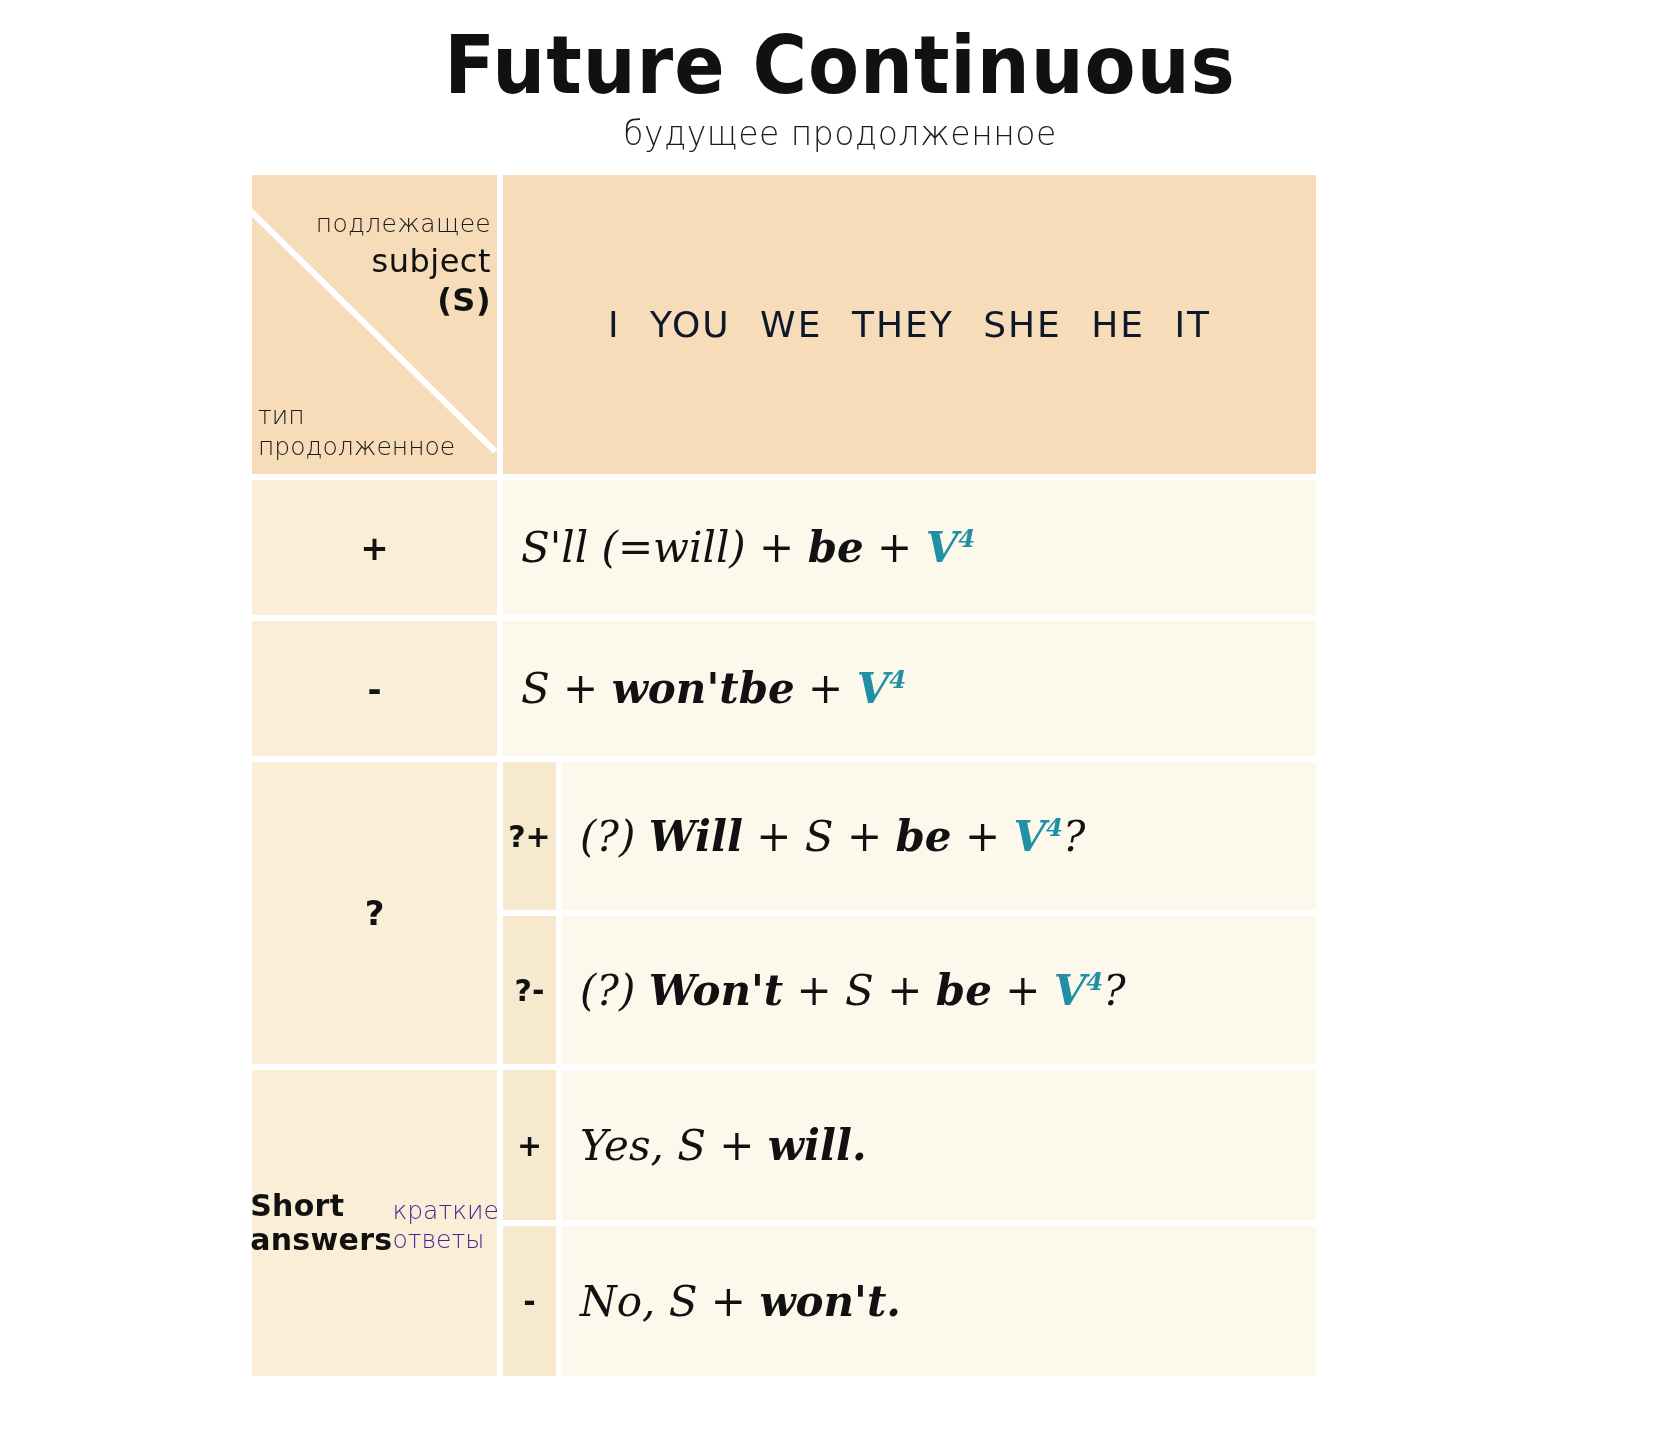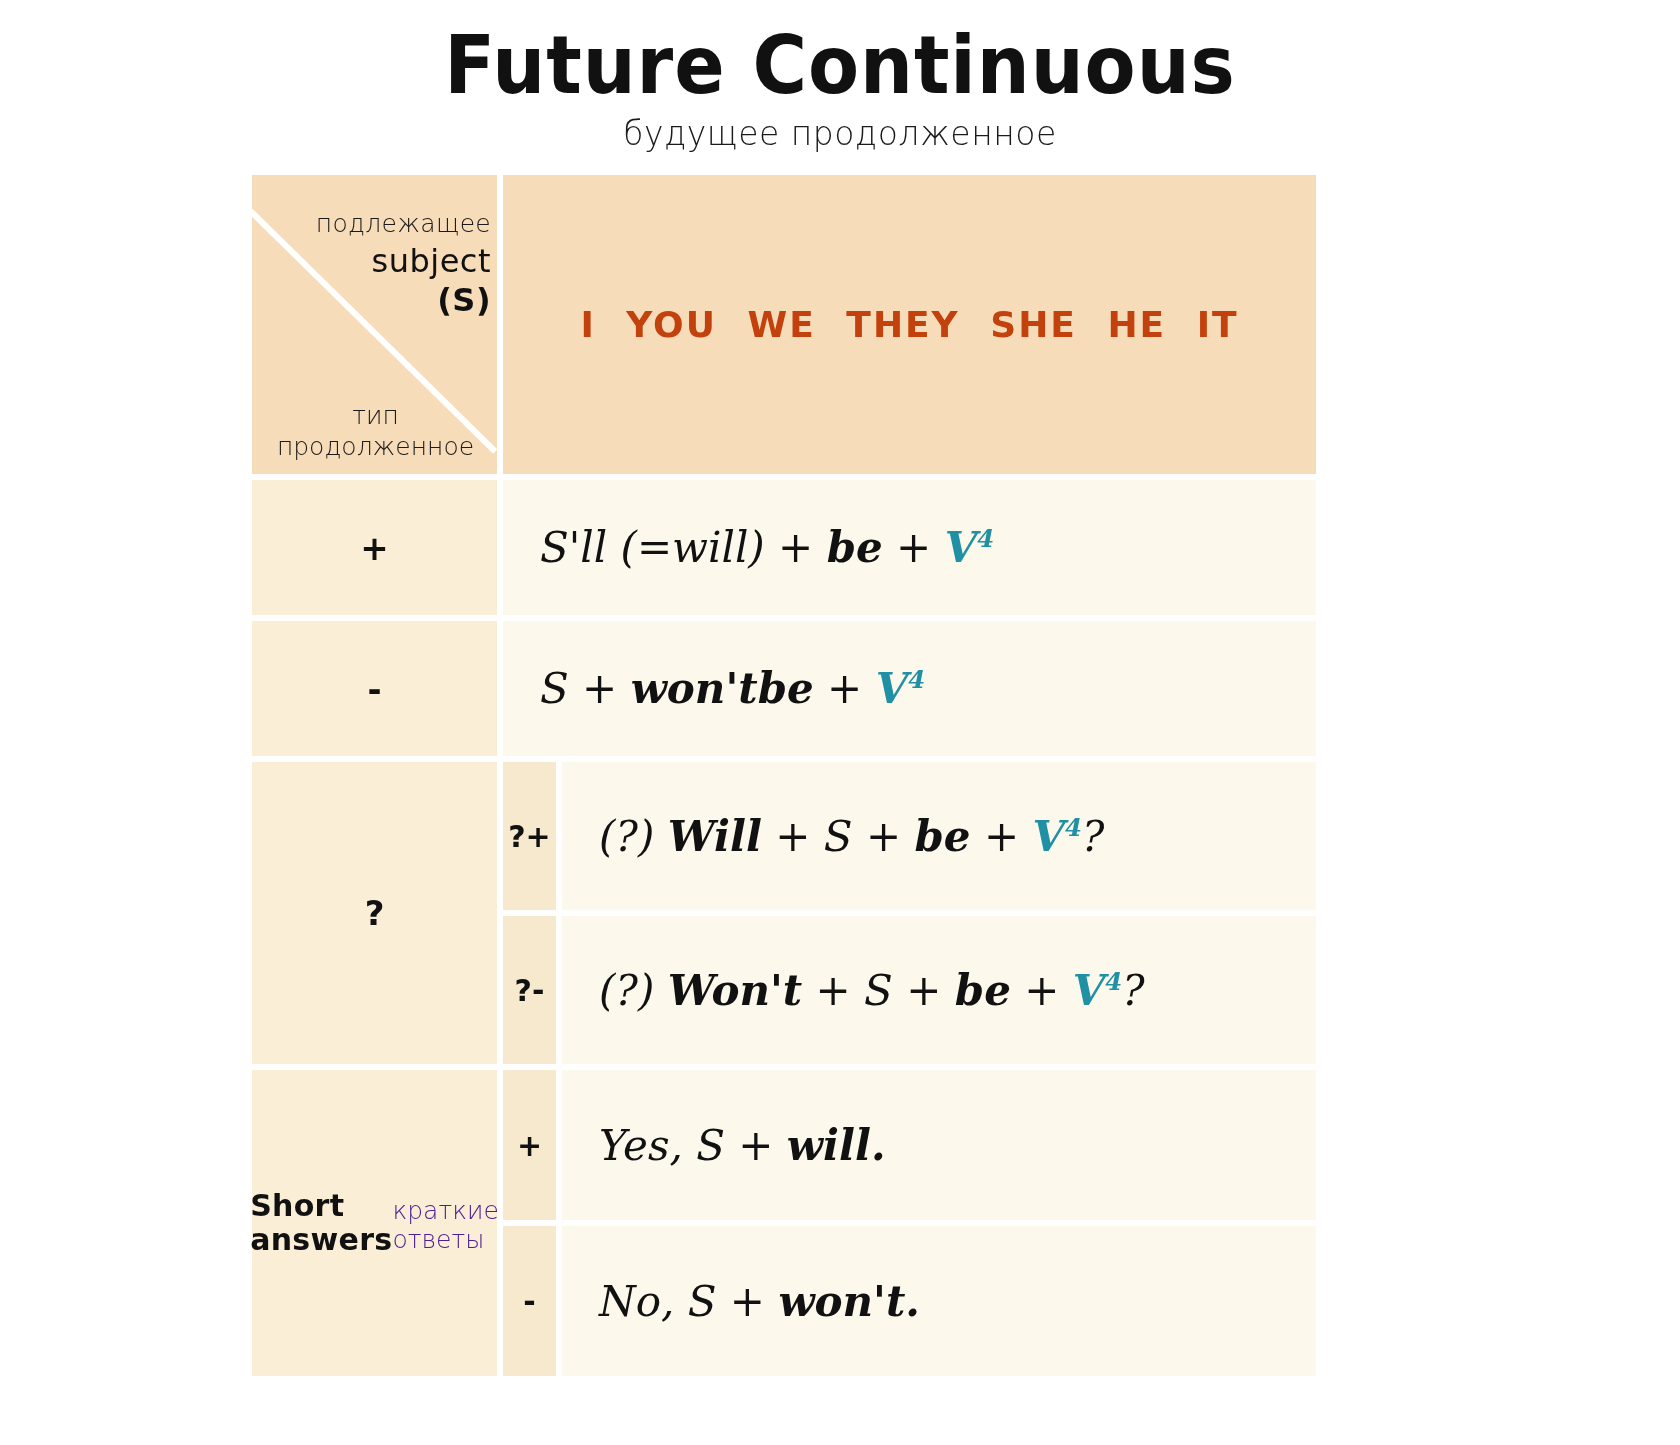--- a/index.html
+++ b/index.html
@@ -75,32 +75,32 @@
   .hdr-subject .en{
     font-size:32px;font-weight:normal;color:#111;
     display:block;margin-top:4px;letter-spacing:0.5px;
   }
   .hdr-subject .en2{
     font-size:32px;font-weight:bold;color:#111;
     display:block;margin-top:2px;letter-spacing:0.5px;
   }
   .hdr-type{
     position:absolute;left:6px;bottom:12px;
-    width:235px;text-align:center;
+    width:235px;text-align:left;
     line-height:1.22;
   }
   .hdr-type span{
     display:block;font-size:25px;font-weight:300;color:#1b1b1b;
   }
   .hdr-right{
     flex:1 1 auto;background:#f7dcb9;
     display:flex;align-items:center;justify-content:center;
   }
   .pronouns{
-    font-size:36px;font-weight:bold;color:#c2410c;
+    font-size:36px;font-weight:normal;color:#0f172a;
     letter-spacing:2px;word-spacing:16px;
   }
 
   
   .sign{
     display:flex;align-items:center;justify-content:center;
     height:100%;
     font-size:34px;font-weight:bold;color:#111;
   }
   .short-lbl{
@@ -111,21 +111,21 @@
   .short-lbl .en{font-size:30px;font-weight:bold;color:#111;letter-spacing:0.3px;}
   .short-lbl .ru{font-size:25px;font-weight:300;color:#4c1d95;margin-top:5px;}
 
   .mark{
     display:flex;align-items:center;justify-content:center;
     height:100%;
     font-size:30px;font-weight:bold;color:#111;
   }
   .formula{
     display:flex;align-items:center;
-    height:100%;padding-left:37px;
+    height:100%;padding-left:18px;
     font-family:"DejaVu Serif", serif;
     font-style:italic;
     font-size:42px;
     color:#111;
     white-space:nowrap;
   }
   .formula .bold{font-weight:bold;}
   .formula .v{
     color:#2090a5;font-weight:bold;font-style:italic;
   }

